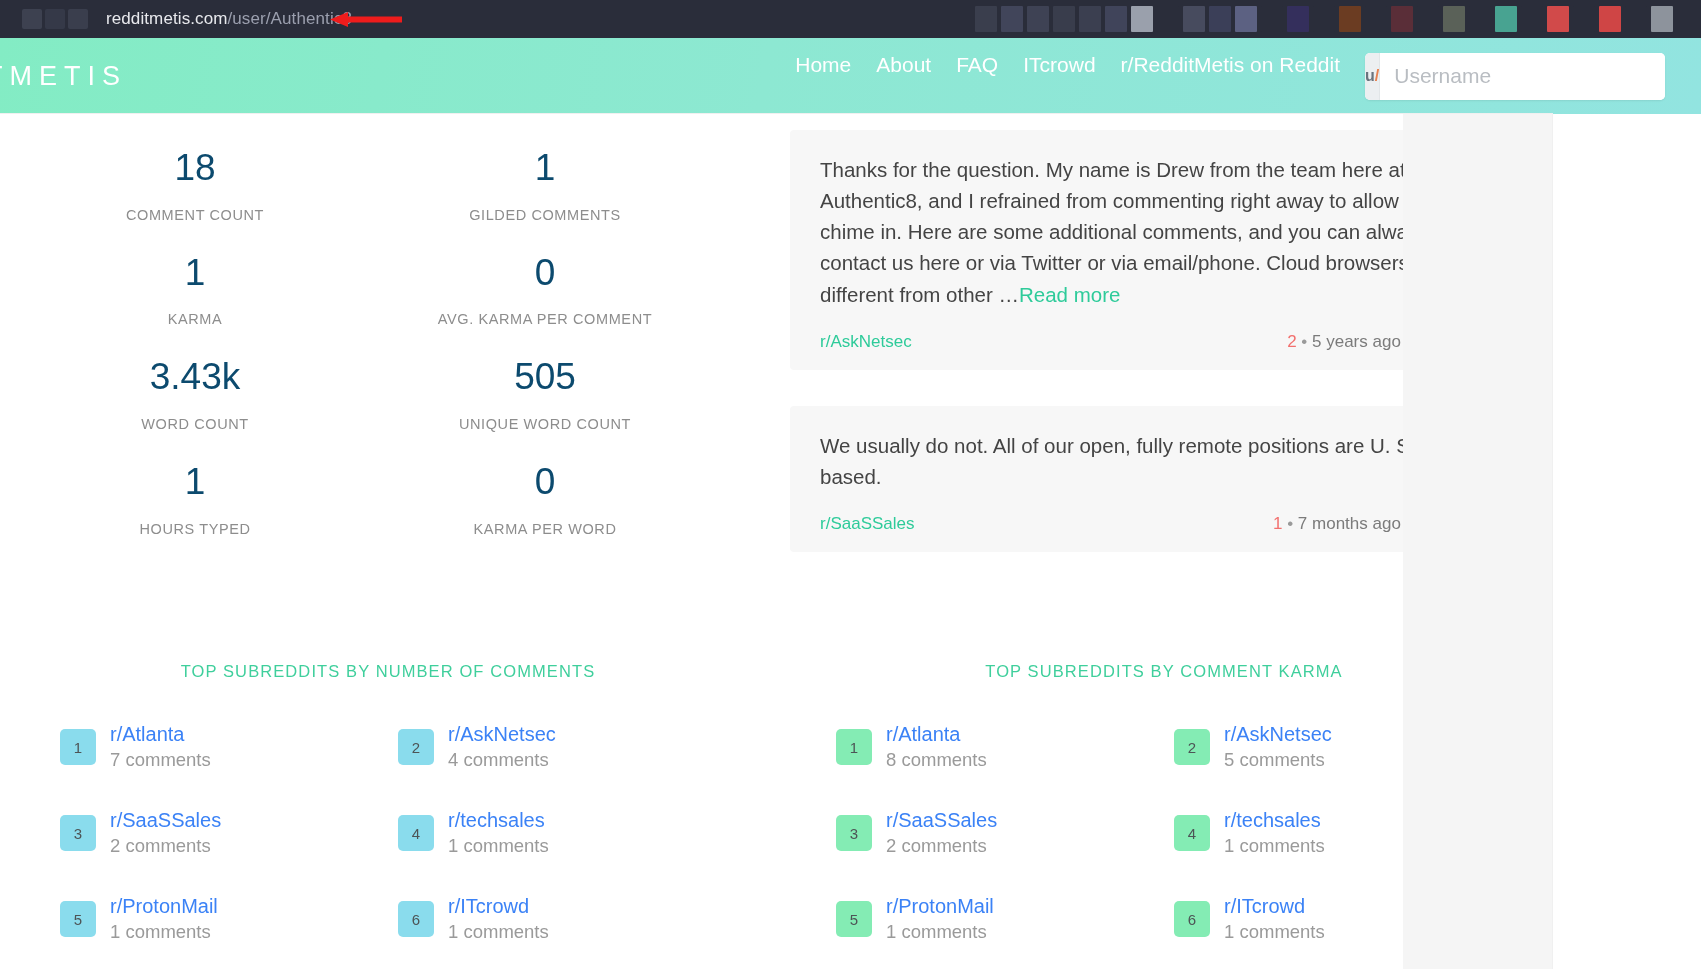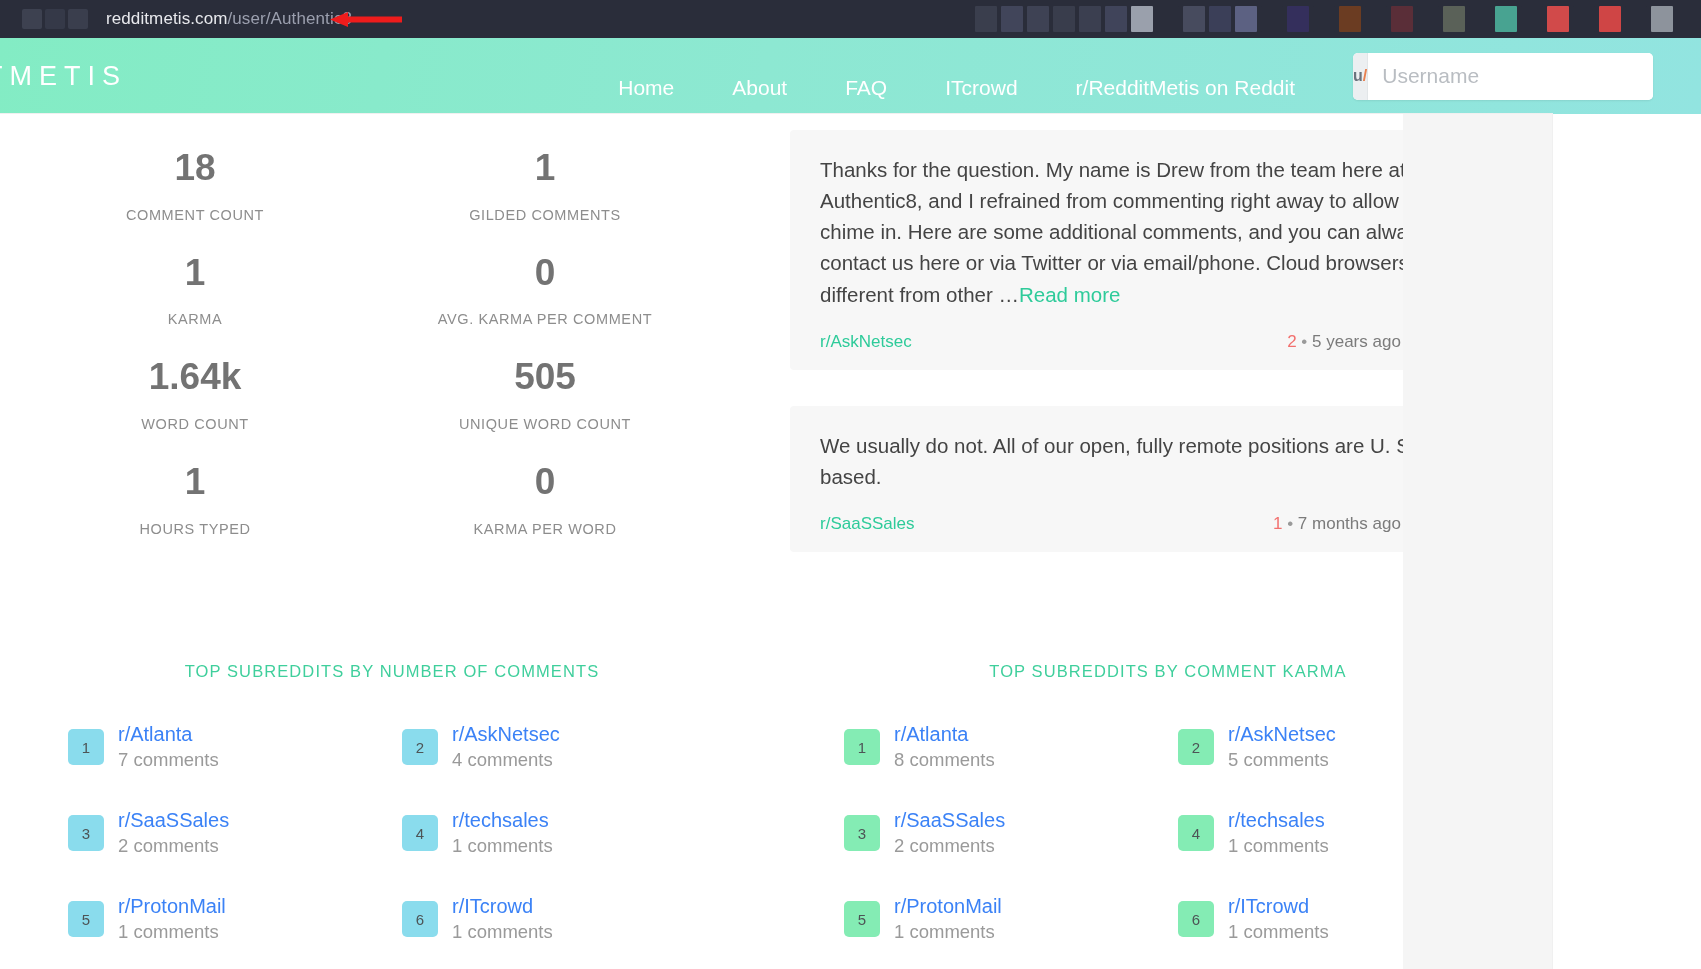--- a/index.html
+++ b/index.html
@@ -43,22 +43,22 @@
   .brand {
     margin-left: -14px;
     font-size: 27px;
     color: #ffffff;
     letter-spacing: 7px;
     font-weight: 300;
     white-space: nowrap;
   }
   .nav {
     margin-left: auto;
-    display: flex; align-items: flex-end; gap: 58px;
-    padding-right: 28px;
+    display: flex; align-items: flex-start; gap: 25px;
+    padding-right: 16px;
   }
   .nav a {
     color: #ffffff; font-size: 21px; text-decoration: none; white-space: nowrap;
   }
   .user-box {
     display: flex; align-items: stretch;
     width: 300px; height: 47px;
     background: #ffffff;
     border-radius: 5px;
     overflow: hidden;
@@ -98,21 +98,21 @@
 
   
   .stats {
     position: absolute; left: 20px; top: 18px;
     width: 700px;
     display: grid; grid-template-columns: 1fr 1fr;
     row-gap: 0px;
   }
   .stat { text-align: center; padding: 16px 0 14px; }
   .stat .val {
-    font-size: 37px; color: #737373; font-weight: 700; line-height: 1.1;
+    font-size: 37px; color: #0c4a6e; font-weight: 400; line-height: 1.1;
   }
   .stat .lbl {
     margin-top: 18px;
     font-size: 14.5px; color: #8d8d8d;
     letter-spacing: .6px;
     font-variant: small-caps;
     text-transform: uppercase;
   }
 
   
@@ -142,21 +142,21 @@
   .card-meta a { color: #2ecb9a; text-decoration: none; }
   .card-meta .score { color: #f2706e; }
   .card-meta .sep { color: #9a9a9a; }
   .spacer { height: 36px; }
 
   
   .sublists {
     position: absolute; left: 0; top: 548px; width: 1552px;
     display: flex;
   }
-  .sublist { width: 776px; padding-left: 8px; }
+  .sublist { width: 776px; }
   .sublist .section-title { margin-bottom: 40px; }
   .sub-grid {
     display: grid; grid-template-columns: 1fr 1fr;
     row-gap: 33px; padding: 0 40px 0 60px;
   }
   .sub-item { display: flex; align-items: center; gap: 14px; }
   .rank {
     width: 36px; height: 36px; border-radius: 5px;
     display: flex; align-items: center; justify-content: center;
     font-size: 15px; color: #4d5456; flex: 0 0 auto;
@@ -246,21 +246,21 @@
       </div>
       <div class="stat">
         <div class="val">1</div>
         <div class="lbl">Karma</div>
       </div>
       <div class="stat">
         <div class="val">0</div>
         <div class="lbl">Avg. karma per comment</div>
       </div>
       <div class="stat">
-        <div class="val">1.64k</div>
+        <div class="val">3.43k</div>
         <div class="lbl">Word count</div>
       </div>
       <div class="stat">
         <div class="val">505</div>
         <div class="lbl">Unique word count</div>
       </div>
       <div class="stat">
         <div class="val">1</div>
         <div class="lbl">Hours typed</div>
       </div>

